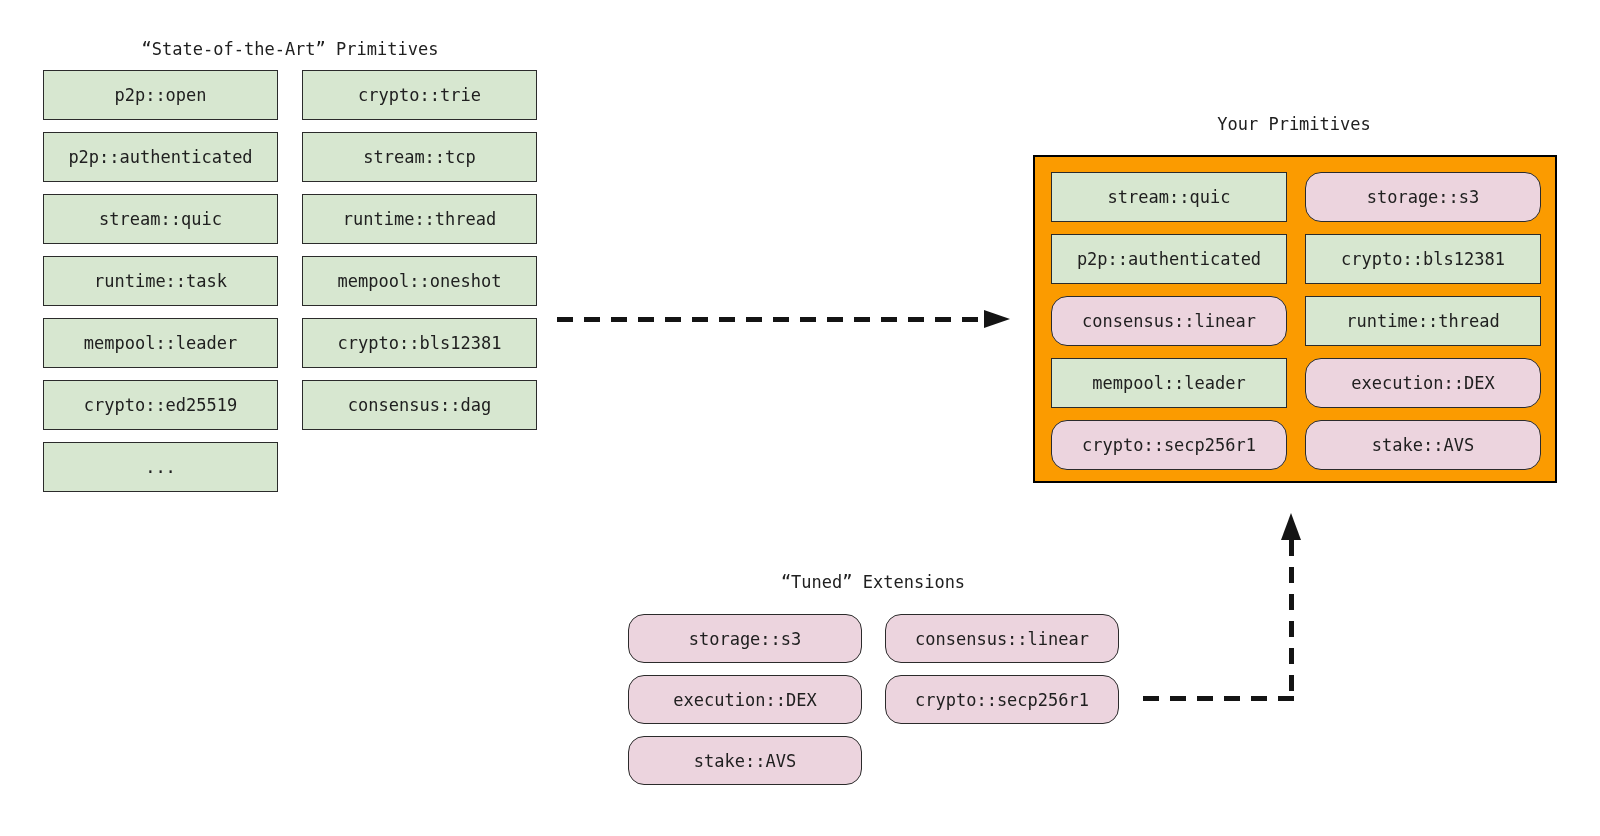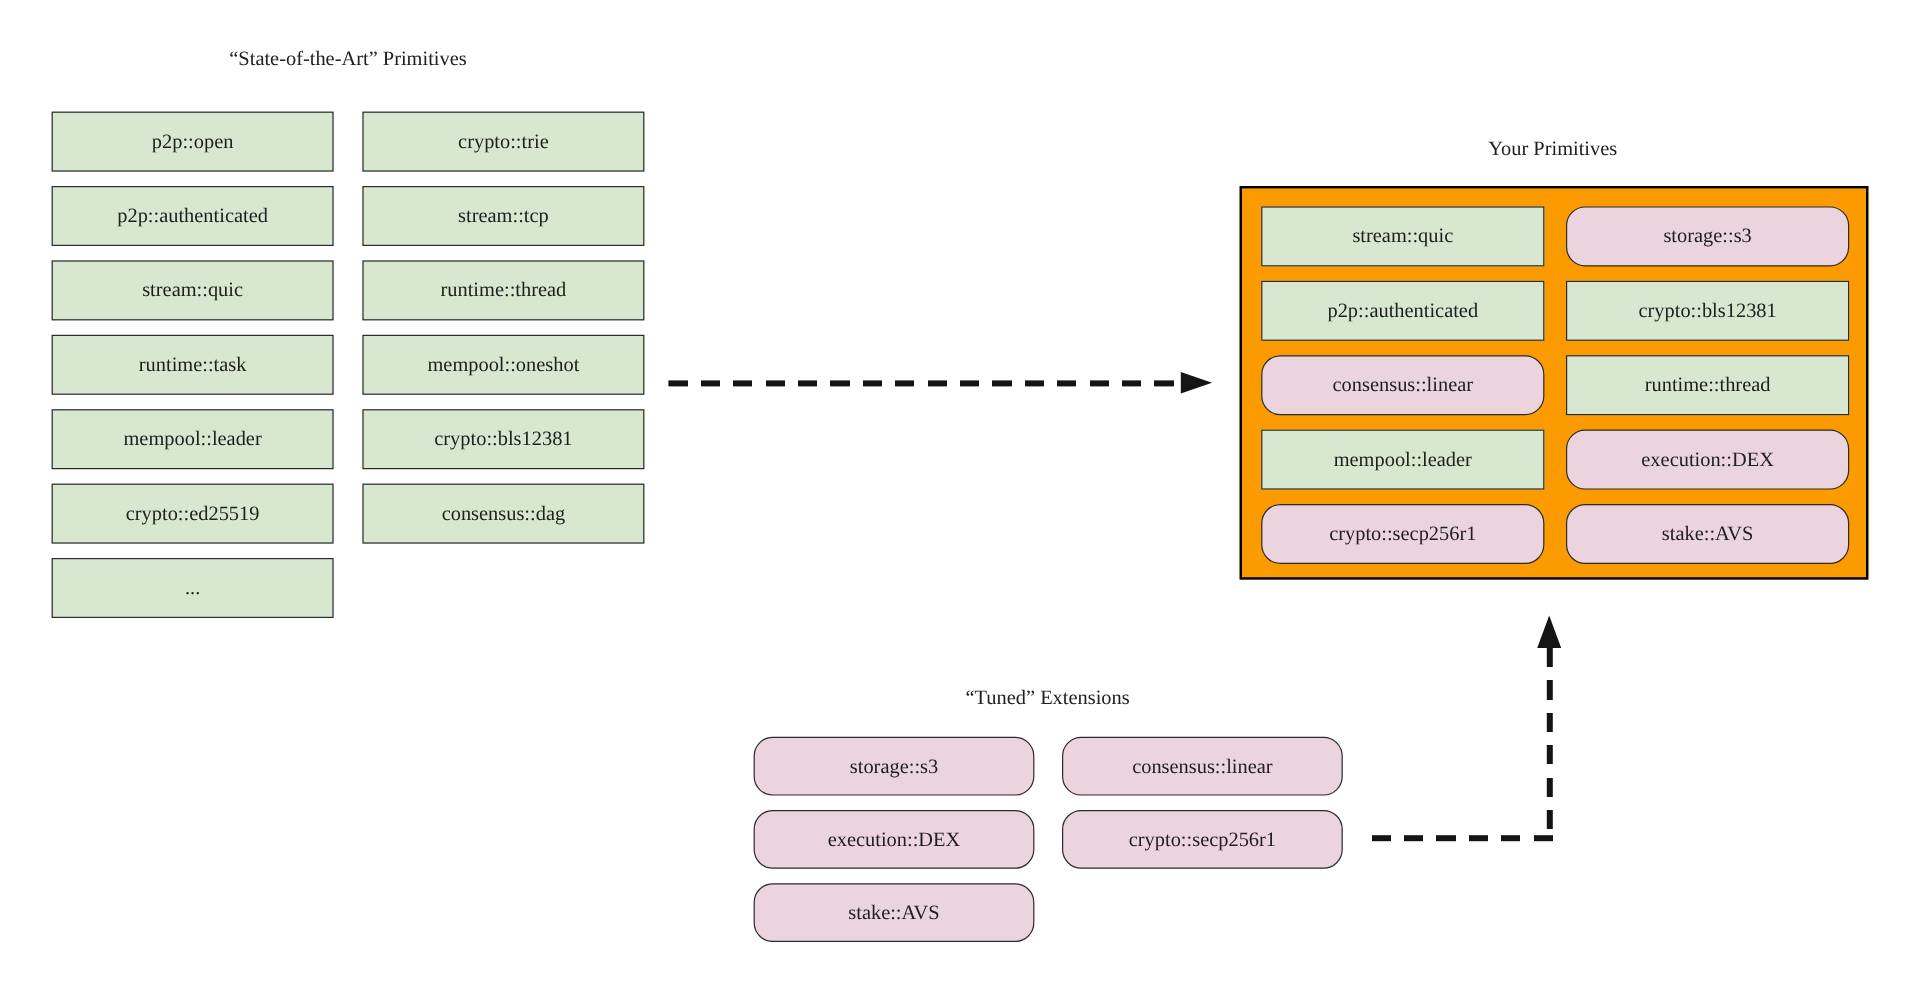--- a/index.html
+++ b/index.html
@@ -3,40 +3,40 @@
 <meta charset="utf-8">
 <style>
   html, body { margin: 0; padding: 0; }
   body {
     width: 1600px; height: 836px;
     background: #ffffff;
     font-family: "DejaVu Sans Mono", "Liberation Mono", monospace;
     color: var(--text, #202020);
     overflow: hidden;
   }
-  .canvas { position: relative; width: 1600px; height: 620px; font-family: Liberation Serif, serif; }
+  .canvas { position: relative; width: 1600px; height: 620px; }
 
   .section-title {
     position: absolute;
     font-size: 17px;
     line-height: 20px;
     text-align: center;
     white-space: nowrap;
     color: var(--text, #202020);
   }
   .primitives-title { left: 0px;    top: 39px;  width: 580px; }
   .app-title        { left: 1044px; top: 114px; width: 500px; }
   .tuned-title      { left: 623px;  top: 572px; width: 500px; }
 
   .grid {
     position: absolute;
     display: grid;
   }
   .primitives-grid {
-    left: 43px; top: 93px;
+    left: 43px; top: 70px;
     grid-template-columns: 235px 235px;
     grid-auto-rows: 50px;
     column-gap: 24px; row-gap: 12px;
   }
   .app-box {
     position: absolute;
     left: 1033px; top: 155px;
     width: 524px; height: 328px;
     background: var(--application-fill, #fb9b00);
     border: 2px solid var(--application-border, #000);

